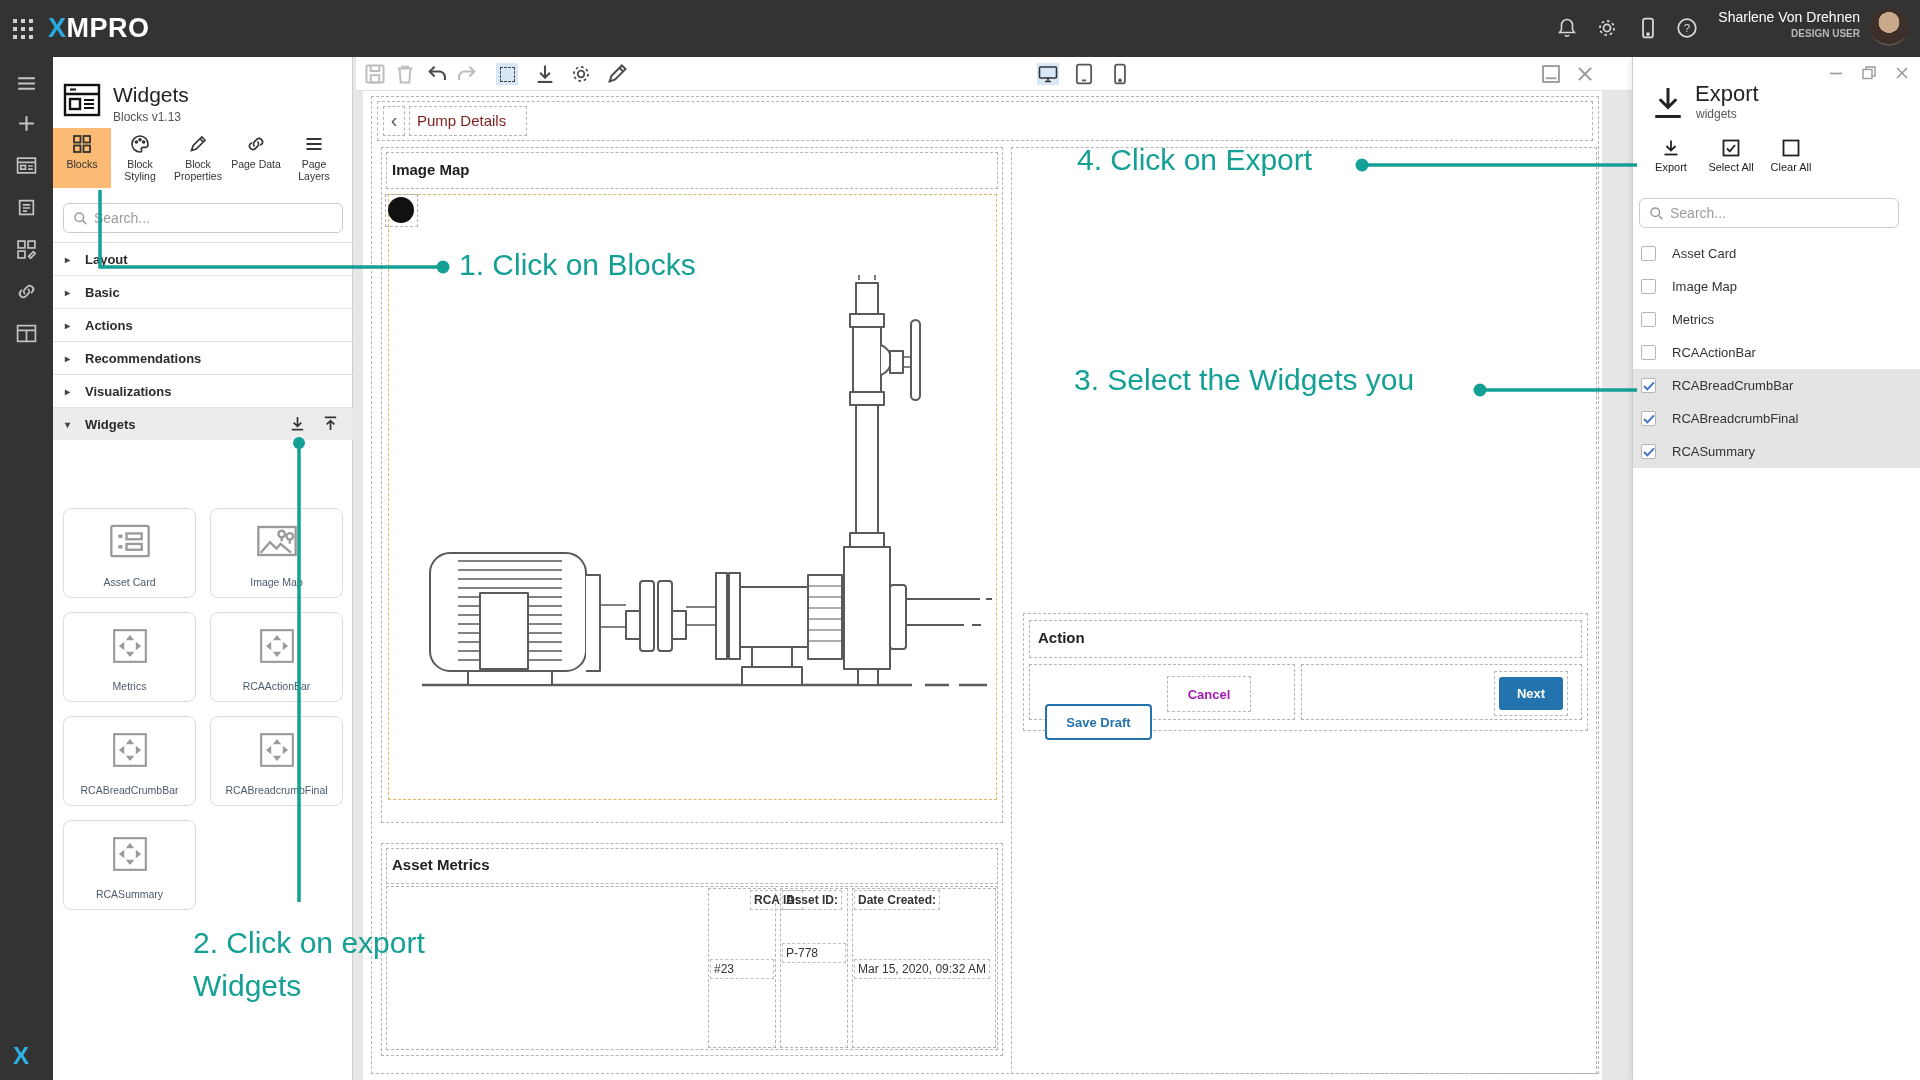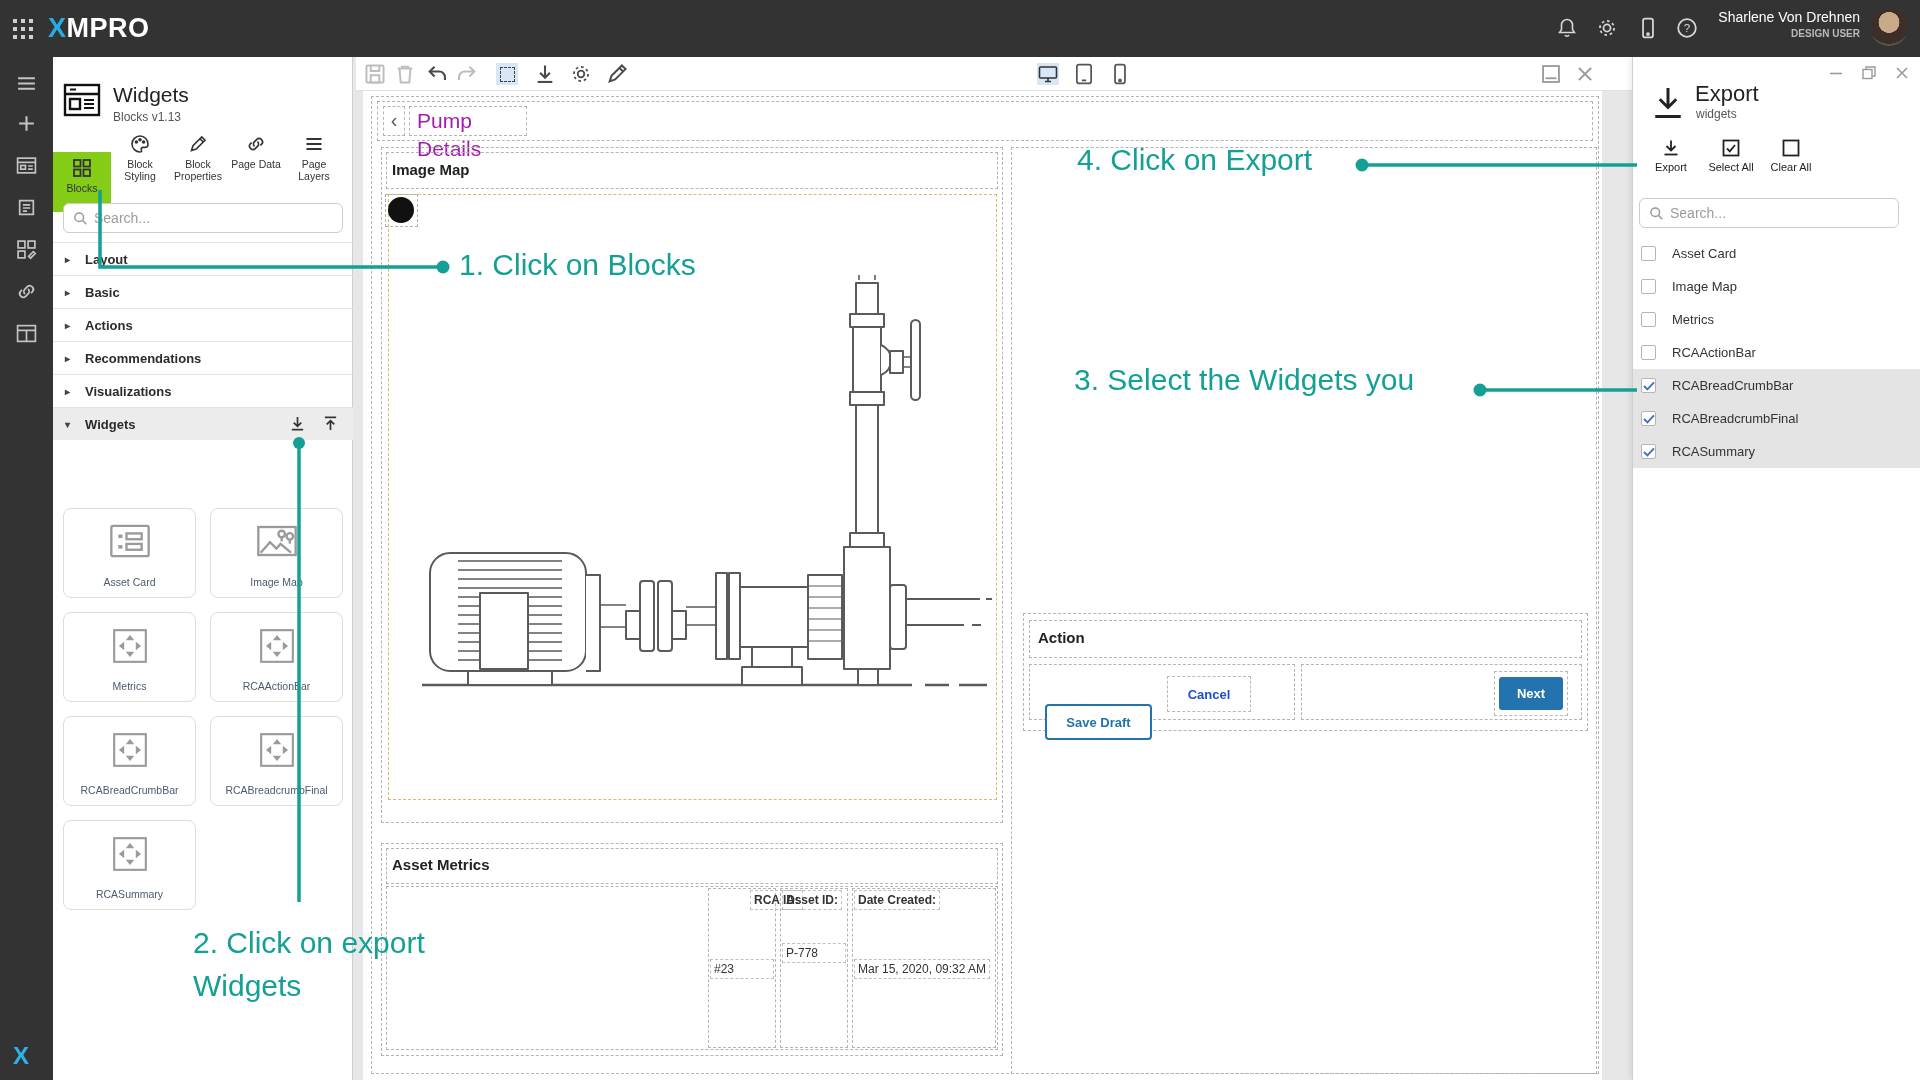--- a/index.html
+++ b/index.html
@@ -35,21 +35,21 @@
 
   
   #wpanel { position:absolute; left:53px; top:57px; width:300px; height:1023px; background:#fff;
             border-right:1px solid #cfcfcf; z-index:20; }
   #wp-head { position:absolute; left:10px; top:26px; display:flex; gap:12px; }
   #wp-title { font-size:21px; color:#222; }
   #wp-sub { font-size:12px; color:#555; margin-top:3px; }
   #wp-toolbar { position:absolute; left:0; top:71px; width:290px; height:60px; display:flex; }
   .wp-tb { width:58px; height:60px; display:flex; flex-direction:column; align-items:center; padding-top:6px;
            font-size:10.5px; color:#333; text-align:center; line-height:12px; cursor:pointer; }
-  .wp-tb.active { background:#84cc16;margin-top:24px; }
+  .wp-tb.active { background:#fdba74; }
   .wp-tb svg { margin-bottom:4px; }
   .search-box { display:flex; align-items:center; gap:6px; border:1px solid #ccc; border-radius:6px;
                 background:#fff; padding:0 9px; }
   .search-box input { flex:1; border:none; outline:none; font-size:14px; color:#333; min-width:0;
                       font-family:"Liberation Sans",sans-serif; }
   .search-box input::placeholder { color:#9c9c9c; }
   #wp-search { position:absolute; left:10px; top:146px; width:280px; height:30px; }
   #wp-cats { position:absolute; left:0; top:185px; width:300px; }
   .cat-row { height:33px; border-top:1px solid #e2e2e2; display:flex; align-items:center; padding:0 12px;
              font-size:13px; font-weight:bold; color:#2b2b2b; cursor:pointer; position:relative; }
@@ -66,30 +66,30 @@
   
   #cv-toolbar { position:absolute; left:356px; top:57px; width:1276px; height:34px; background:#fff;
                 border-bottom:1px solid #e0e0e0; z-index:10; }
   .cv-ic { position:absolute; top:6px; width:22px; height:22px; display:flex; align-items:center; justify-content:center;
            cursor:pointer; }
   .cv-ic.on-bg { background:#d7e7f6; }
   #canvas { position:absolute; left:363px; top:91px; width:1239px; height:989px; background:#fff; z-index:5; }
   .dash { border:1px dashed #b4b4b4; position:absolute; }
   .dash-y { border:1px dashed #ddb963; position:absolute; }
   #bc-chevron { font-size:20px; color:#555; line-height:26px; text-align:center; }
-  #bc-title { font-size:21px; color:#a21caf; line-height:28px; padding-left:7px; }
+  #bc-title { font-size:15px; color:#7f1d1d; line-height:28px; padding-left:7px; }
   .sec-title { font-size:15px; font-weight:bold; color:#222; }
   #pin { position:absolute; left:388px; top:197px; width:26px; height:26px; border-radius:50%; background:#111; z-index:6; }
   .mcell { position:absolute; font-size:12px; color:#333; border:1px dashed #c0c0c0; padding:2px 3px; white-space:nowrap; }
   .mhead { font-weight:bold; }
   #btn-save { position:absolute; left:1045px; top:676px; width:107px; height:36px; background:#fff;
               border:2px solid #2374AE; border-radius:4px; color:#2374AE; font-size:13px; font-weight:bold;
               display:flex; align-items:center; justify-content:center; cursor:pointer;margin-top:28px; }
   #btn-cancel { position:absolute; left:1167px; top:676px; width:84px; height:36px; border:1px dashed #b9b9b9;
-                color:#1d4ed8; font-size:13px; font-weight:bold; display:flex; align-items:center; justify-content:center;
+                color:#a21caf; font-size:13px; font-weight:bold; display:flex; align-items:center; justify-content:center;
                 background:#fff; cursor:pointer; }
   #btn-next { position:absolute; left:1494px; top:671px; width:74px; height:45px; border:1px dashed #b9b9b9;
               display:flex; align-items:center; justify-content:center; cursor:pointer; }
   #btn-next .inner { width:64px; height:33px; background:#2374AE; border-radius:3px; color:#fff; font-size:13px;
                      font-weight:bold; display:flex; align-items:center; justify-content:center; }
 
   
   #epanel { position:absolute; left:1632px; top:57px; width:288px; height:1023px; background:#fff;
             border-left:1px solid #cfcfcf; box-shadow:-2px 0 6px rgba(0,0,0,.08); z-index:20; }
   #ep-controls { position:absolute; right:10px; top:8px; display:flex; gap:17px; }

